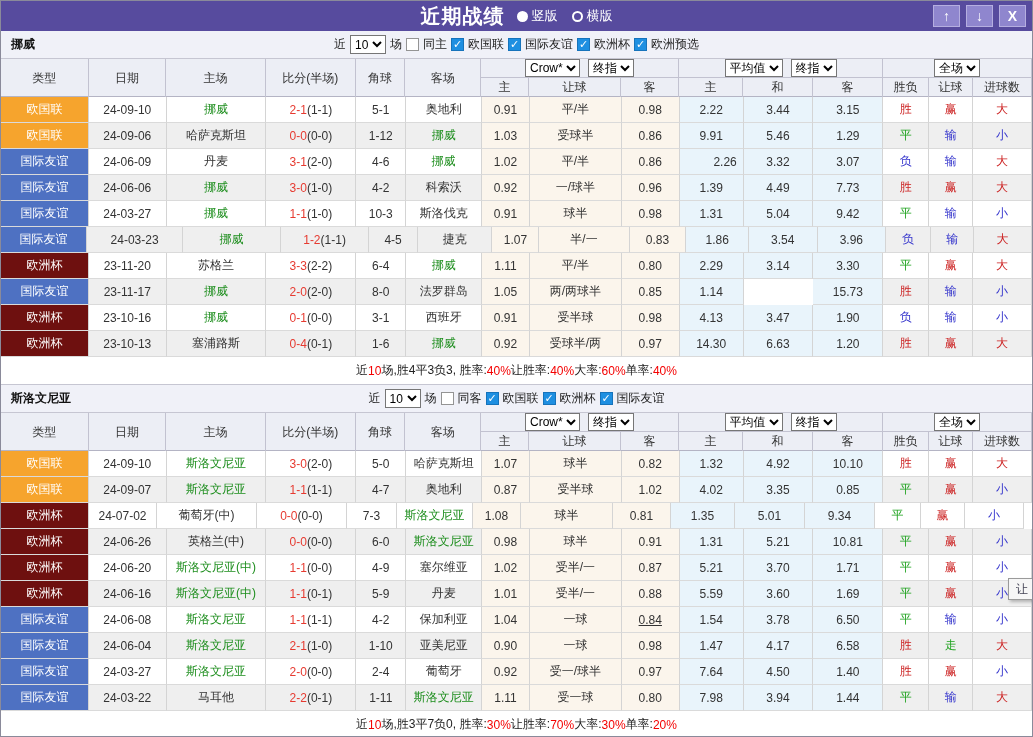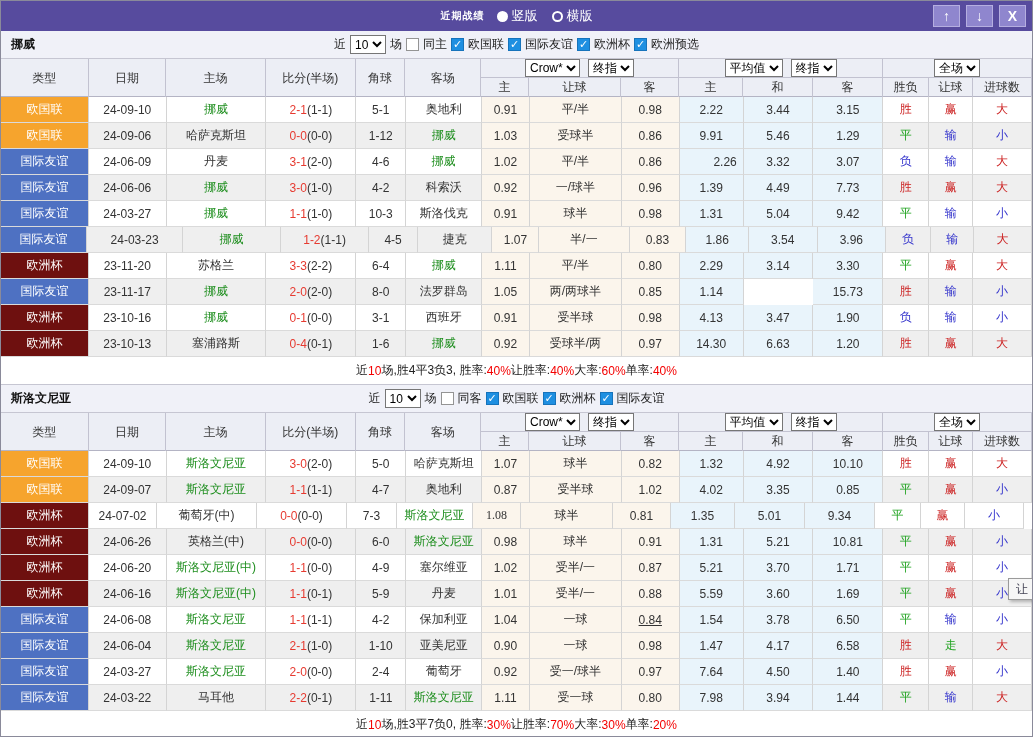--- a/index.html
+++ b/index.html
@@ -1,20 +1,20 @@
 <!DOCTYPE html>
 <html><head>
 <meta charset="utf-8">
 <style>
   html,body{margin:0;padding:0;background:#dcdcdc;}
   .app{width:1033px;height:737px;background:#fff;position:relative;overflow:hidden;
        font-family:"Liberation Sans","DejaVu Sans",sans-serif;border:1px solid #8a8a9a;box-sizing:border-box;}
   
   .titlebar{height:30px;background:#574b9e;display:flex;align-items:center;justify-content:center;position:relative;color:#fff;}
-  .title{font-weight:bold;font-size:10px;letter-spacing:1px;}
+  .title{font-weight:bold;font-size:20px;letter-spacing:1px;}
   .radio-group{display:flex;align-items:center;margin-left:12px;gap:14px;font-size:13px;}
   .radio-opt{display:flex;align-items:center;gap:4px;cursor:pointer;}
   .radio{width:11px;height:11px;border-radius:50%;box-sizing:border-box;}
   .radio.sel{background:#fff;}
   .radio.unsel{border:2px solid #fff;background:transparent;}
   .winbtns{position:absolute;right:6px;top:4px;display:flex;gap:6px;}
   .winbtn{width:27px;height:22px;background:#8f86ce;border:1px solid #b5aee0;color:#fff;font-weight:bold;
           display:flex;align-items:center;justify-content:center;font-size:14px;cursor:pointer;box-sizing:border-box;}
   
   .filter-row{height:27px;background:#f0f1f8;border-bottom:1px solid #c6c6d2;display:flex;align-items:center;position:relative;font-size:12px;color:#222;}
@@ -514,21 +514,21 @@
         <div class="cell plain" style="width: 100px;">
           <span>葡萄牙(中)</span>
         </div>
         <div class="cell plain" style="width: 90px;">
           <span><span class="score-main">0-0</span><span class="score-half">(0-0)</span></span>
         </div>
         <div class="cell plain" style="width: 50px;">7-3</div>
         <div class="cell plain" style="width: 76px;">
           <span class="team-green">斯洛文尼亚</span>
         </div>
-        <div class="cell cream" style="width: 48px; font-family: Liberation Serif, serif;">1.08</div>
+        <div class="cell cream" style="width: 48px;">1.08</div>
         <div class="cell cream" style="width: 92px;">球半</div>
         <div class="cell cream" style="width: 58px;">0.81</div>
         <div class="cell avgblue" style="width: 64px;">1.35</div>
         <div class="cell avgblue" style="width: 70px;">5.01</div>
         <div class="cell avgblue" style="width: 70px;">9.34</div>
         <div class="cell plain t-g" style="width: 46px;">平</div>
         <div class="cell plain t-r" style="width: 44px;">赢</div>
         <div class="cell plain t-b" style="width: 59px;">小</div>
       </div>
       <div class="row even">

